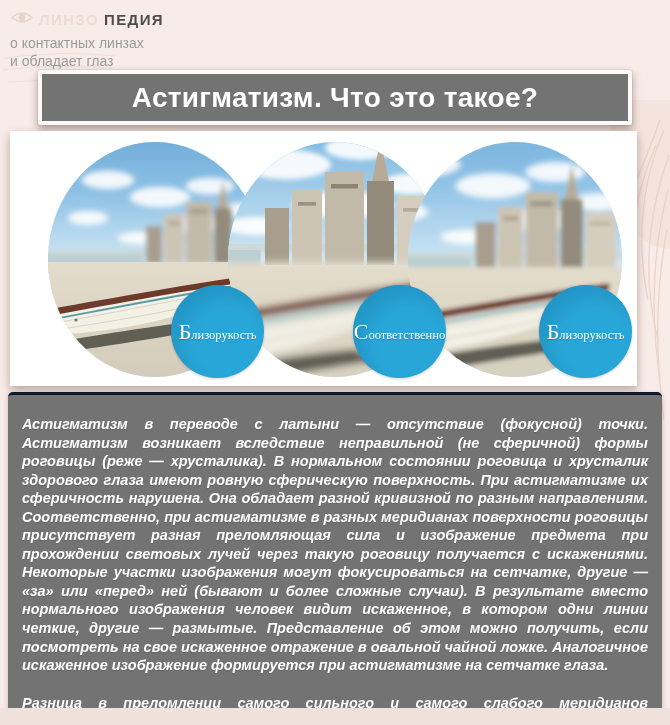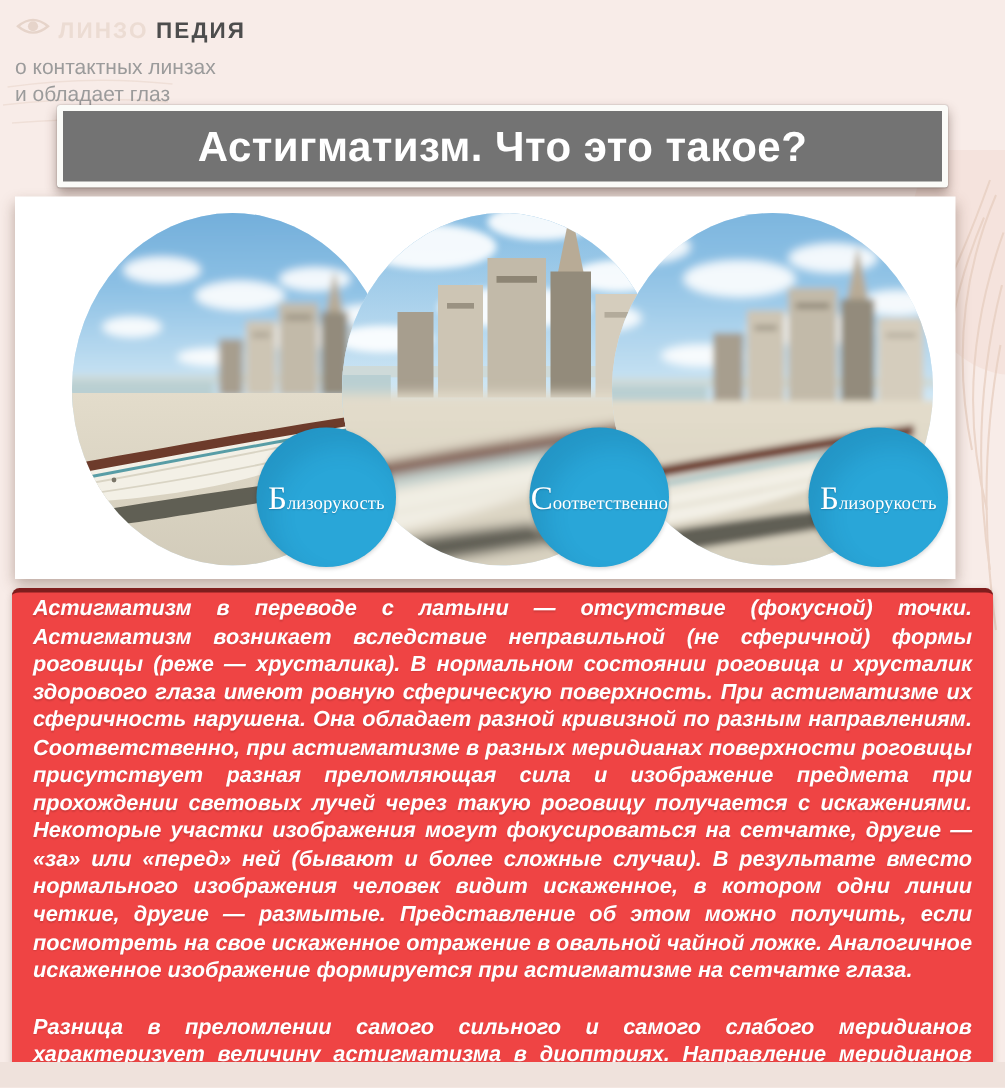--- a/index.html
+++ b/index.html
@@ -59,23 +59,23 @@
   .badge-label {
     display:block; text-align:center; color:#ffffff;
     font-family:"Liberation Serif", serif; font-size:12.5px; line-height:1;
     text-shadow:0 1px 1px rgba(0,40,70,.25);
   }
   .badge-label::first-letter { font-size:22px; }
 
   
   .article {
     position:absolute; left:8px; top:392px; width:654px; height:324px;
-    background:#ef4444; border-top:3px solid #7f1d1d; border-radius:5px;
+    background:#737373; border-top:3px solid #0f172a; border-radius:5px;
     box-shadow:0 2px 5px rgba(60,40,30,.25);
-    padding:2px 14px 0 14px;
+    padding:20px 14px 0 14px;
     color:#ffffff; font-weight:bold; font-style:italic;
     font-size:14.5px; line-height:1.28; text-align:justify;
     text-shadow:0 1px 1px rgba(0,0,0,.12);
   }
   .article p { margin:0 0 19px 0; }
 
   .bottom-strip {
     position:absolute; left:8px; top:719px; width:654px; height:6px;
     background:rgba(255,255,255,.85); border-radius:2px 2px 0 0;
   }

